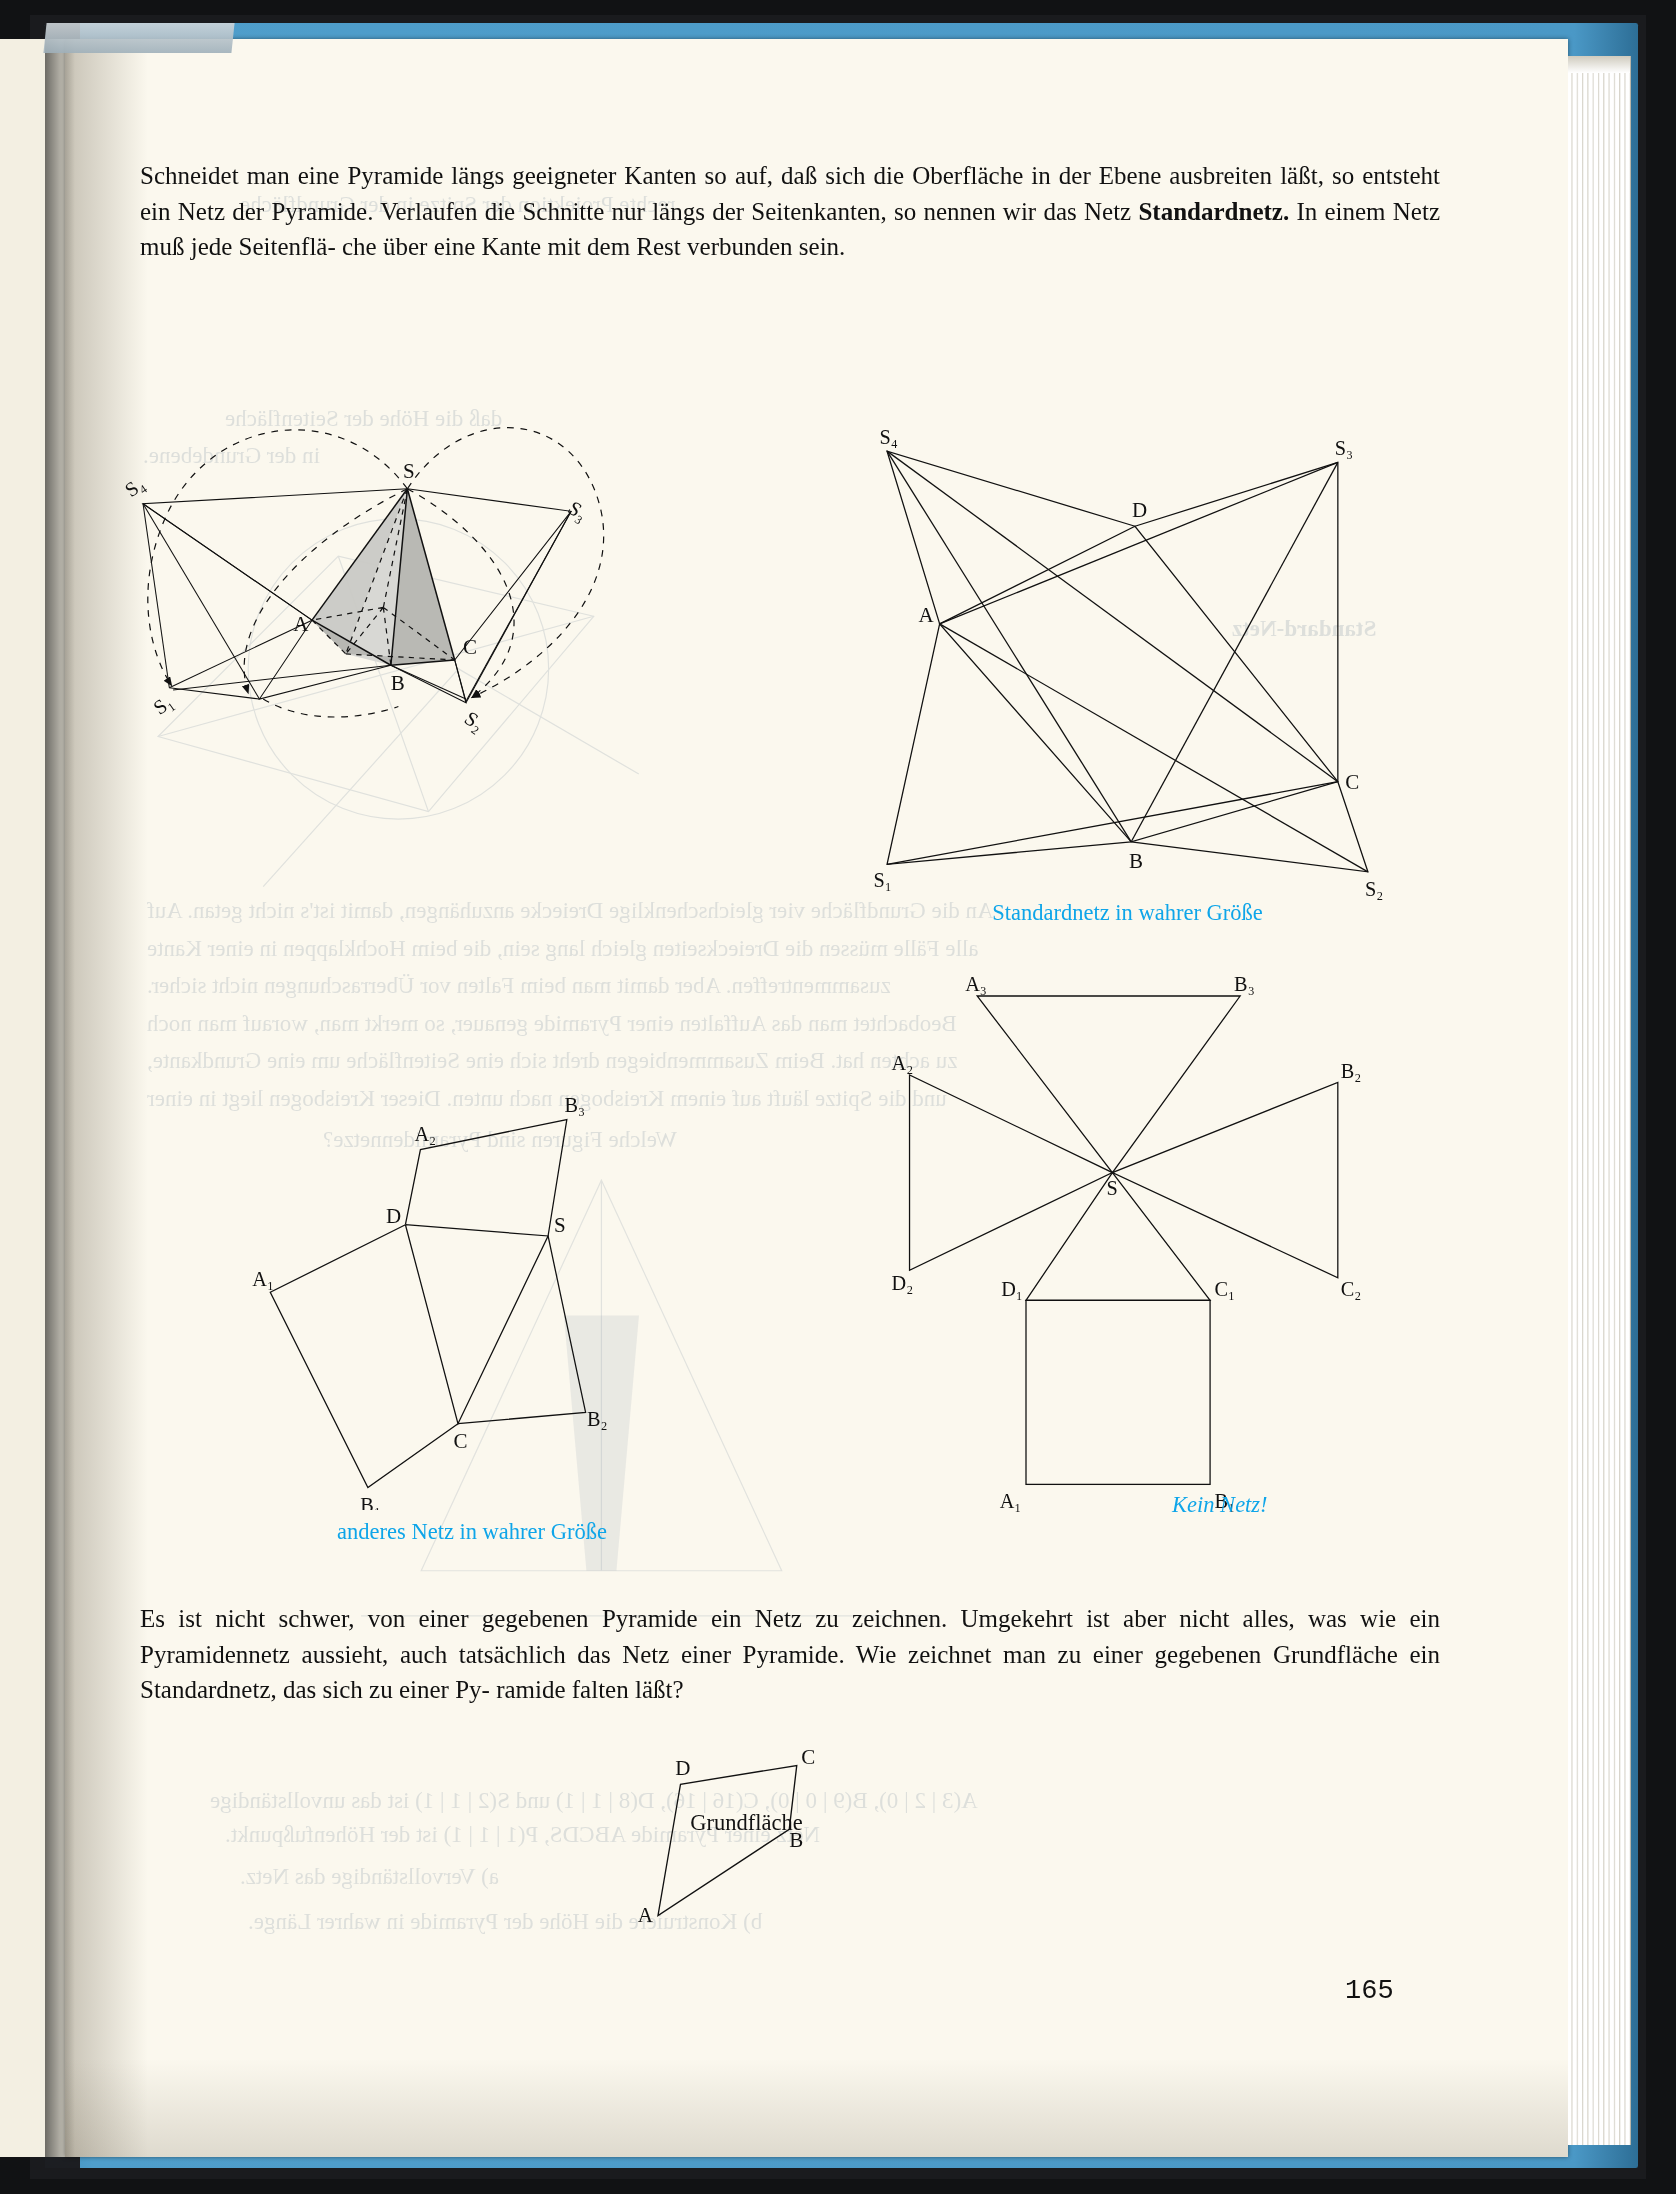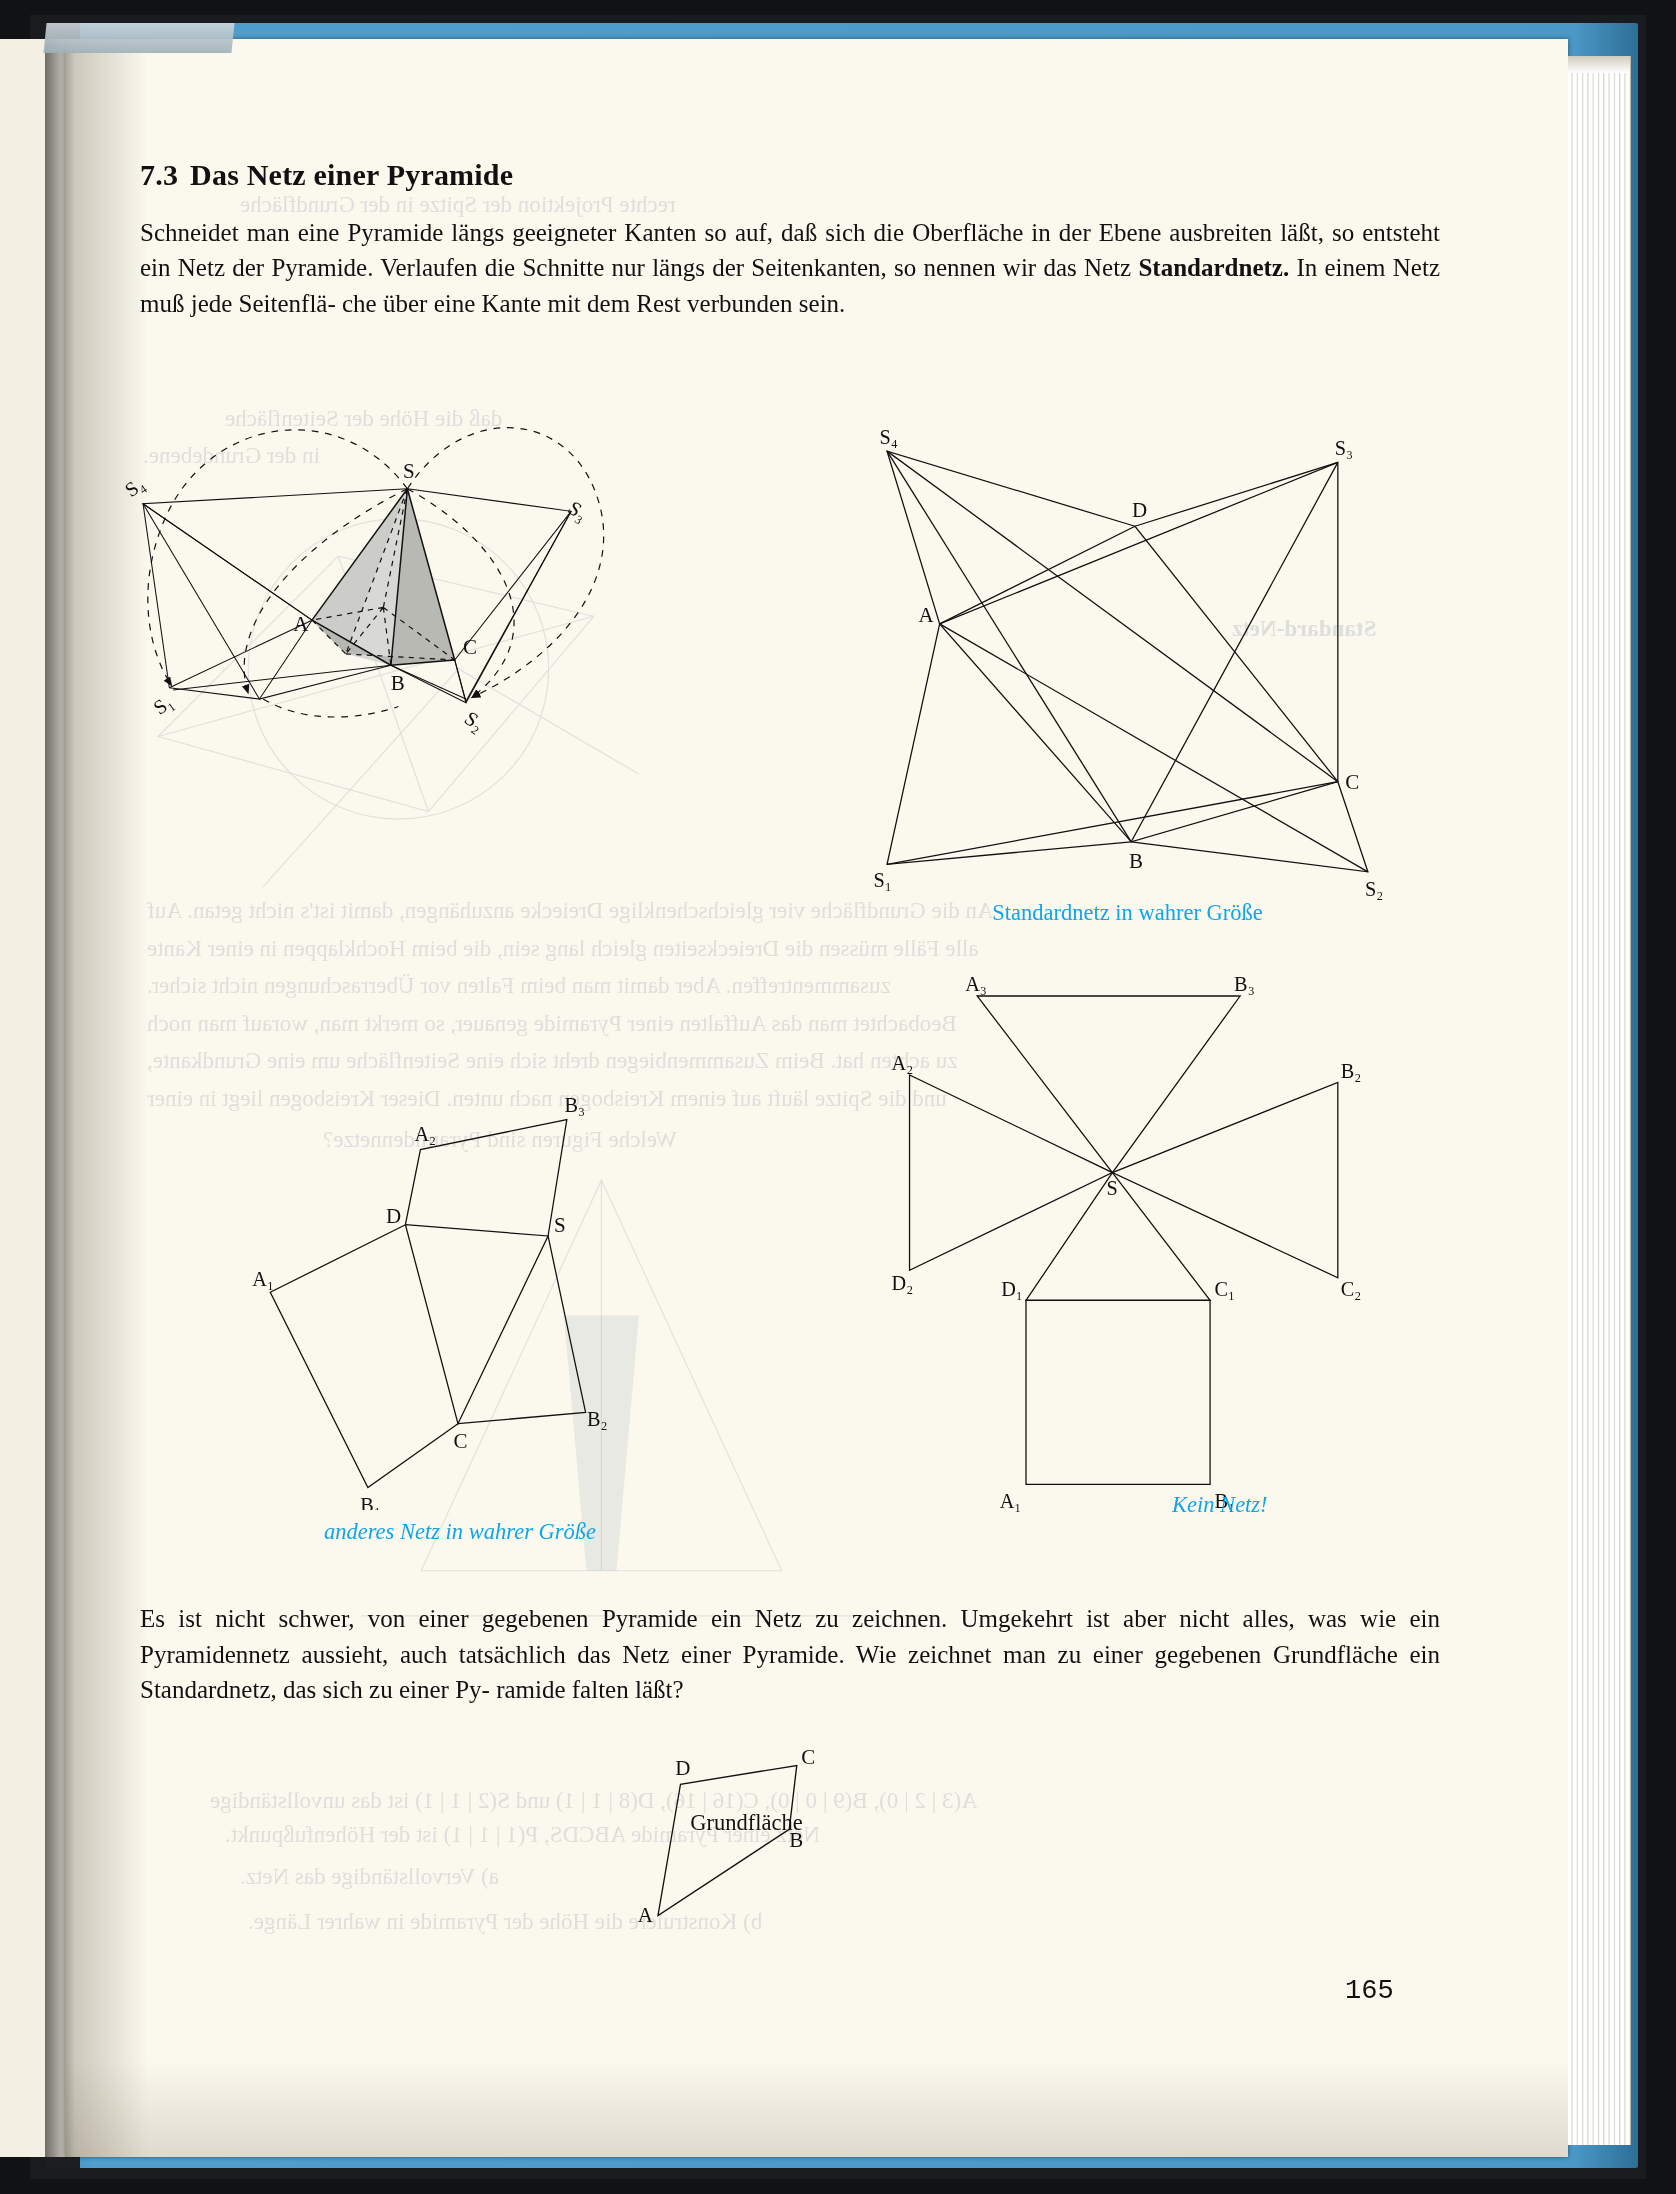--- a/index.html
+++ b/index.html
@@ -213,23 +213,20 @@
     <g stroke="#9aa7b2" stroke-width="1.6" fill="none" opacity="0.26">
       <path d="M140 640 L380 120 L620 640 Z"></path>
       <path d="M380 120 L380 640"></path>
       <path d="M60 700 L820 700"></path>
     </g>
     <polygon points="330,300 430,300 400,640 360,640" fill="#9aa7b2" opacity="0.18"></polygon>
   </svg>
 
   <div class="content">
 
-    <h2 class="section-title">
-      <span class="num">7.3</span><span>Das Netz einer Pyramide</span>
-    </h2>
 
     <p class="body">
       Schneidet man eine Pyramide längs geeigneter Kanten so auf, daß sich die Oberfläche in der
       Ebene ausbreiten läßt, so entsteht ein Netz der Pyramide. Verlaufen die Schnitte nur längs
       der Seitenkanten, so nennen wir das Netz <b>Standardnetz.</b> In einem Netz muß jede Seitenflä-
       che über eine Kante mit dem Rest verbunden sein.
     </p>
   </div>
 
   <svg class="fig-area" style="left:113px; top:406px;" width="766" height="541" viewBox="0 0 1020 720">
@@ -336,21 +333,21 @@
     </g>
     <text x="36" y="372" font-size="27">A₁</text>
     <text x="180" y="672" font-size="27">B₁</text>
     <text x="252" y="178" font-size="27">A₂</text>
     <text x="452" y="140" font-size="27">B₃</text>
     <text x="482" y="558" font-size="27">B₂</text>
     <text x="214" y="288" font-size="28">D</text>
     <text x="438" y="300" font-size="28">S</text>
     <text x="304" y="588" font-size="28">C</text>
   </svg>
-  <div class="figure-caption" style="position:absolute; left:212px; top:1519px; width:496px;font-style:italic;">anderes Netz in wahrer Größe</div>
+  <div class="figure-caption" style="position:absolute; left:224px; top:1519px; width:496px;">anderes Netz in wahrer Größe</div>
 
   <svg class="fig-area" style="left:887px; top:977px;" width="556" height="594" viewBox="0 0 740 790">
     <g stroke="#111" stroke-width="1.7" fill="none">
 
       <path d="M120,25 L470,25 L300,260 Z"></path>
 
       <path d="M30,130 L30,390 L300,260 Z"></path>
 
       <path d="M600,140 L600,400 L300,260 Z"></path>
 

